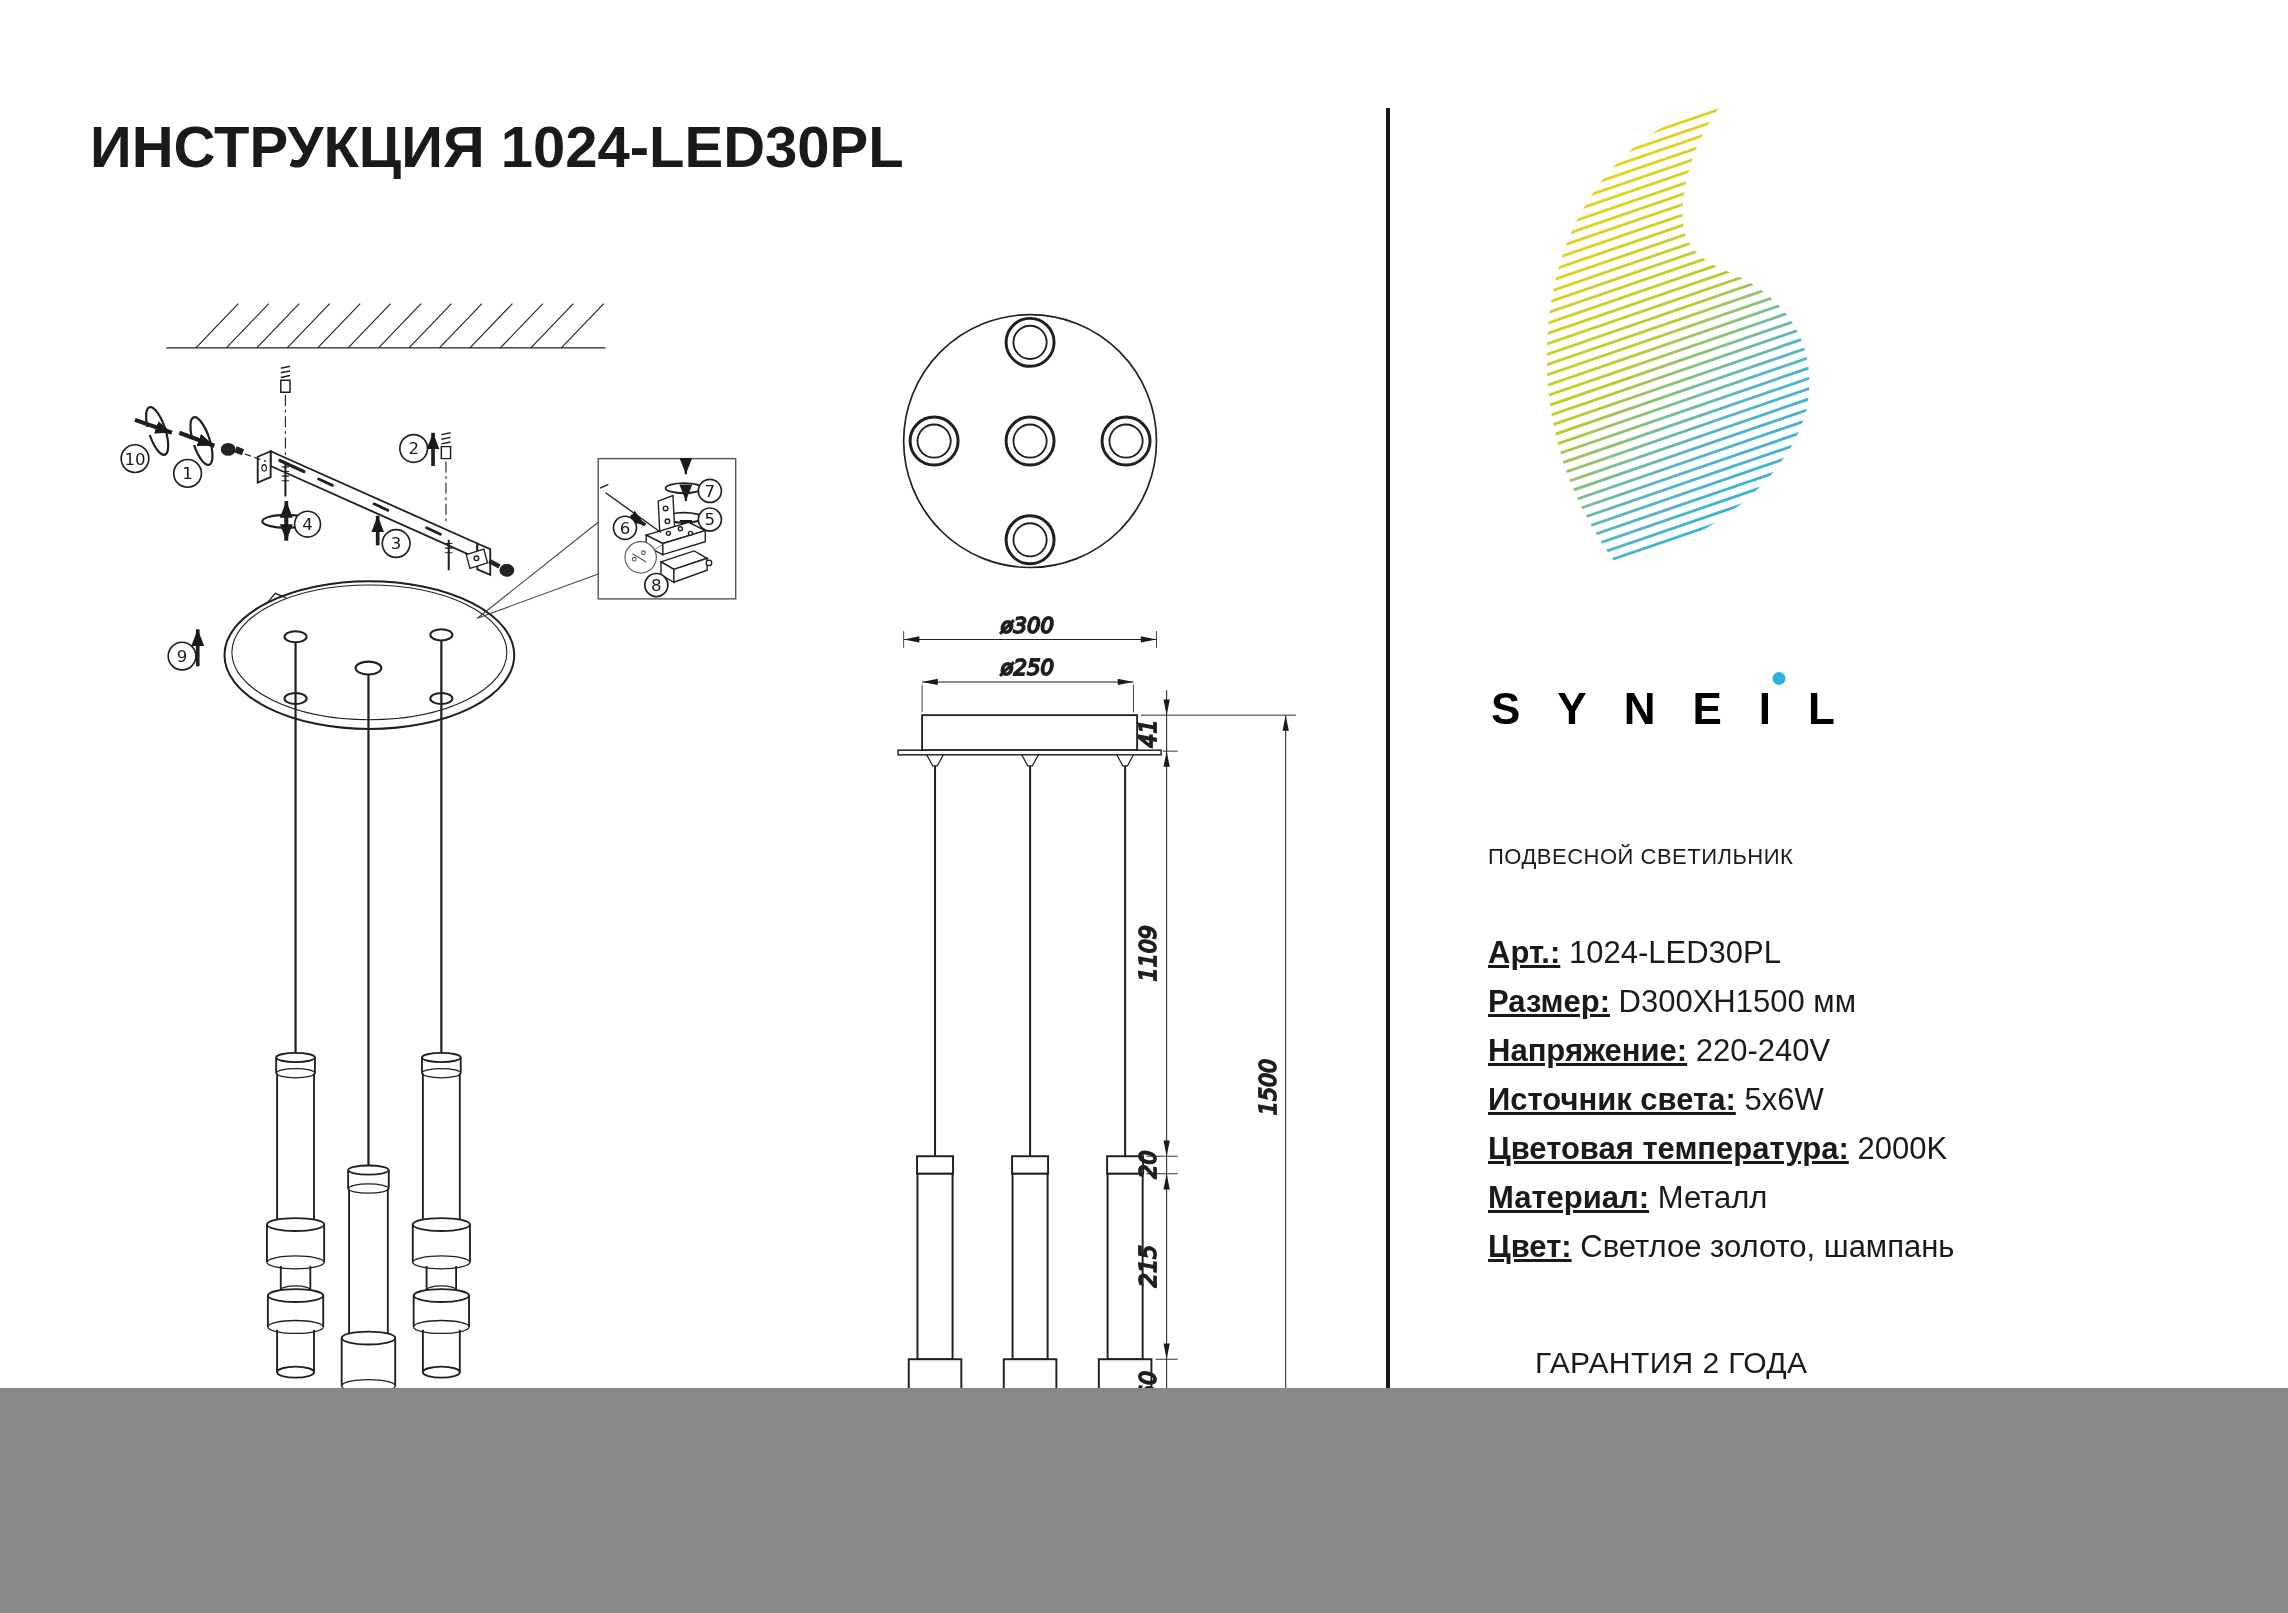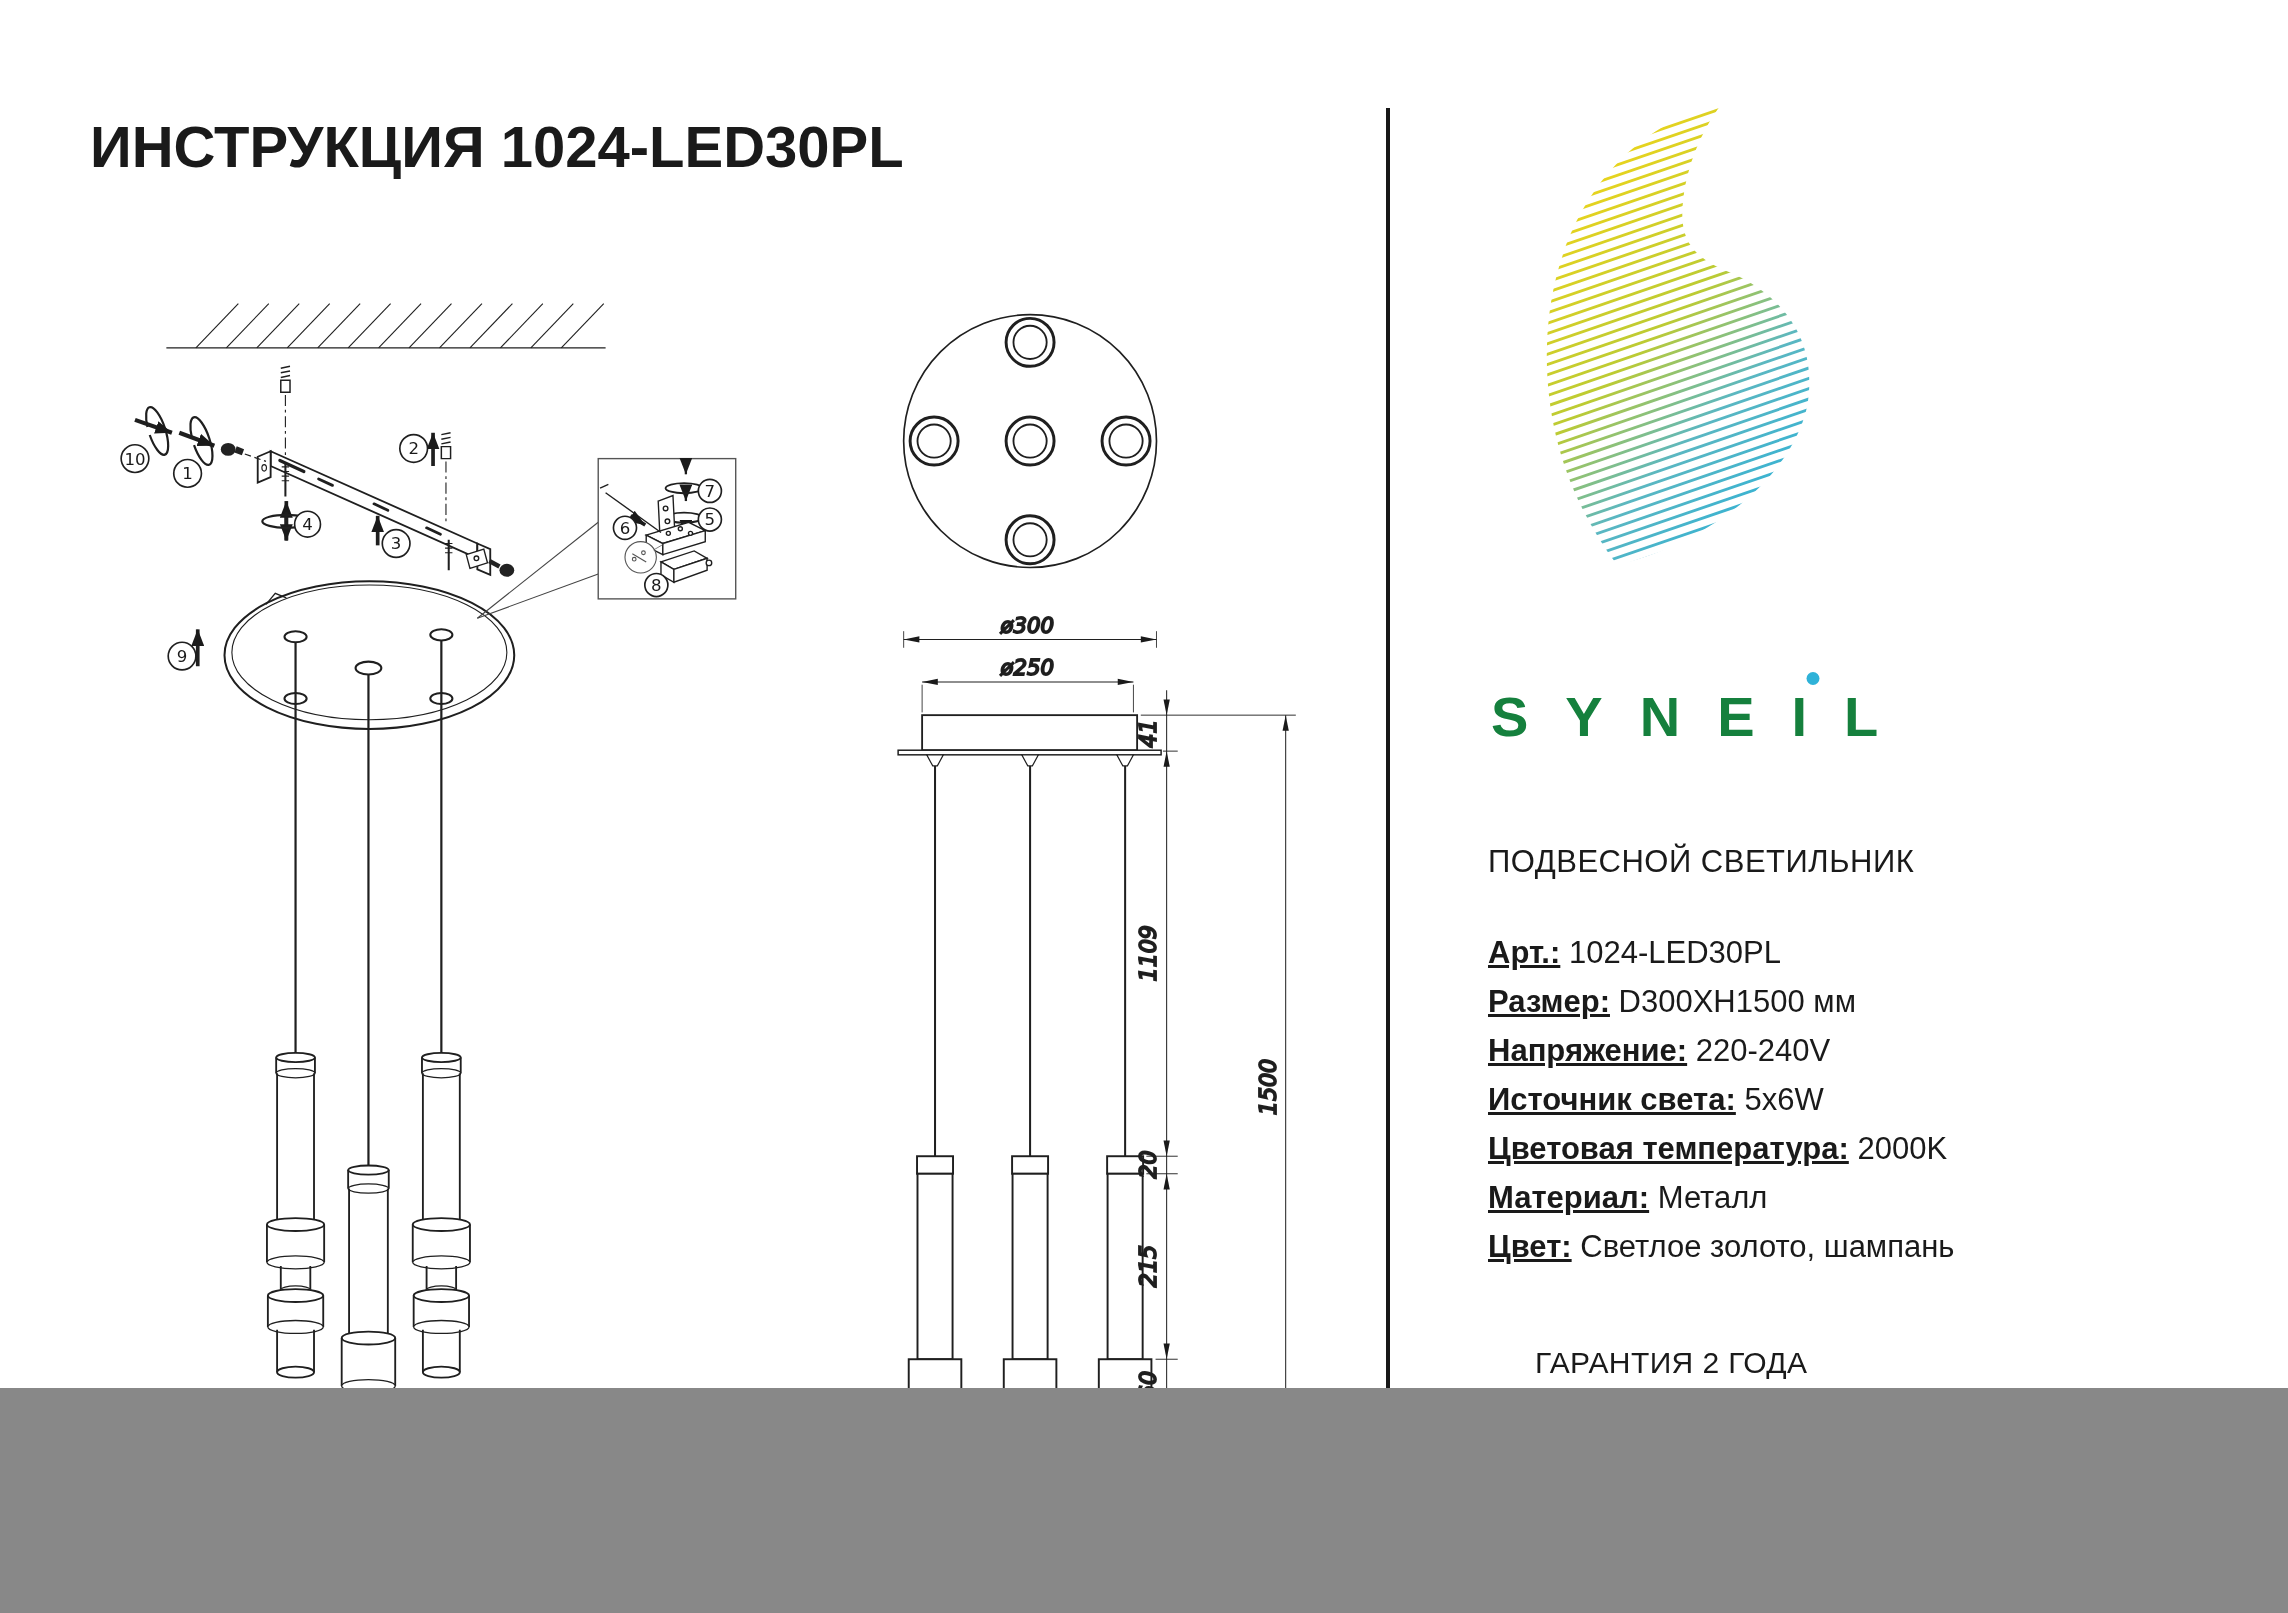--- a/index.html
+++ b/index.html
@@ -1,24 +1,24 @@
 <!DOCTYPE html>
 <html style="font-size:14.8px"><head>
 <meta charset="utf-8">
 <style>
   html,body{margin:0;padding:0;background:#888;}
   .page{position:relative;width:2289px;height:1388px;background:#ffffff;overflow:hidden;
         font-family:"Liberation Sans",sans-serif;color:#1a1a1a;}
   .abs{position:absolute;}
   #page-title{left:90px;top:118px;font-size:58px;font-weight:700;letter-spacing:0px;line-height:1;}
   #divider{left:1386px;top:108px;width:4.2px;height:1393px;background:#171717;}
-  #wordmark{left:1491px;top:684px;font-size:56px;font-weight:800;letter-spacing:37px;color:#15803d;white-space:nowrap;}
+  #wordmark{left:1491px;top:684px;font-size:44px;font-weight:800;letter-spacing:37px;color:#000000;white-space:nowrap;}
   .i-wrap{position:relative;display:inline-block;}
   .i-dot{position:absolute;left:40%;transform:translateX(-50%);top:-12px;width:13px;height:13px;border-radius:50%;}
-  #type-label{left:1488px;top:844px;font-size:31px;font-weight:400;letter-spacing:0.5px;}
+  #type-label{left:1488px;top:844px;font-size:22px;font-weight:400;letter-spacing:0.5px;}
   #specs{left:1488px;top:928px;font-size:31px;line-height:49px;}
   .spec b{font-weight:700;text-decoration:underline;}
   #warranty-block{left:1535px;top:1340px;font-size:30px;line-height:45px;letter-spacing:0.4px;}
   svg text{font-family:"DejaVu Sans",sans-serif;}
   .dim-label{font-style:italic;font-size:24px;fill:#1a1a1a;}
   .dia-label{font-style:italic;font-size:23px;fill:#1a1a1a;}
   .badge-num{font-size:18px;fill:#1a1a1a;font-style:normal;}
 </style>
 </head>
 <body>

